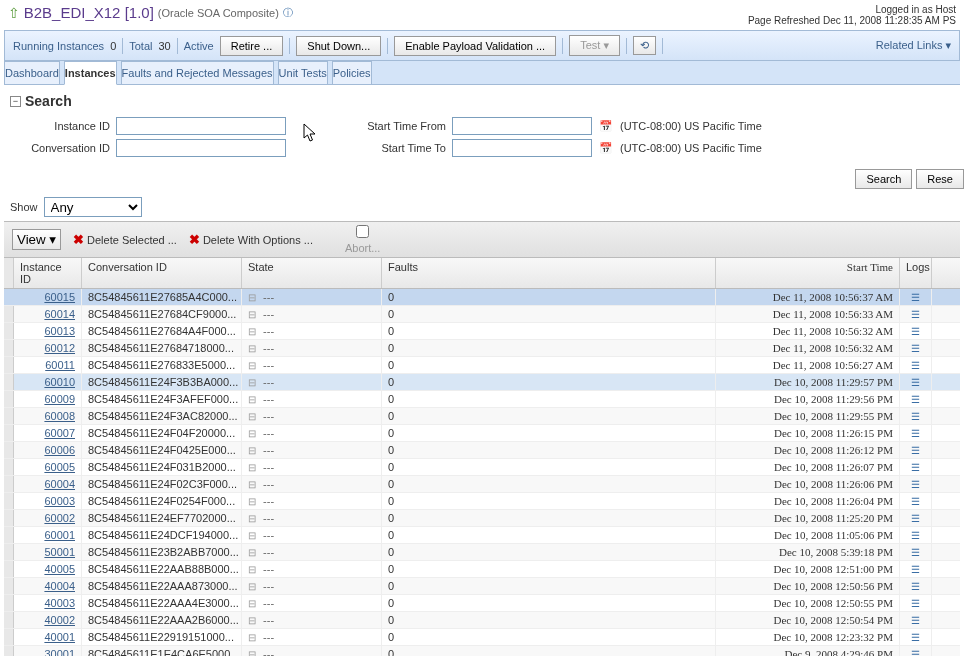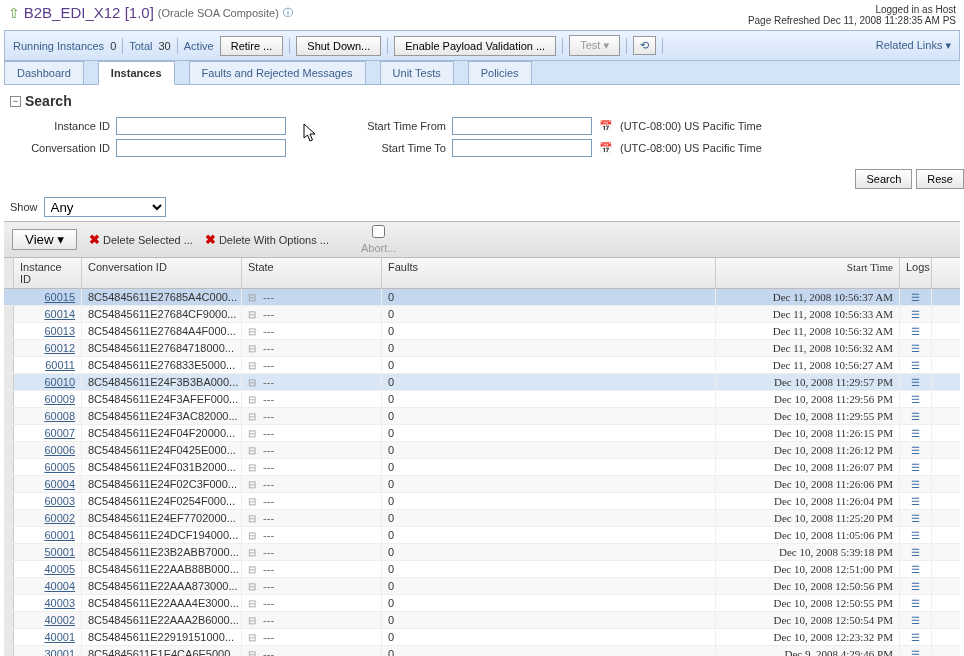--- a/index.html
+++ b/index.html
@@ -15,43 +15,43 @@
     
     .toolbar { background: linear-gradient(#ebf3ff, #d4e4f8); border: 1px solid #a2bad6; padding: 4px 8px; display: flex; align-items: center; gap: 6px; margin: 0 4px; }
     .toolbar-text { color: #3a5f8a; }
     .toolbar-divider { width: 1px; height: 16px; background: #a2bad6; }
     .btn { background: linear-gradient(#fff, #e8e8e8); border: 1px solid #999; padding: 3px 10px; font-size: 11px; cursor: pointer; }
     .btn.disabled { color: #999; }
     .btn-icon { background: linear-gradient(#fff, #e8e8e8); border: 1px solid #999; padding: 2px 6px; font-size: 11px; cursor: pointer; color: #3a5f8a; }
     .dropdown-link { color: #3a5f8a; cursor: pointer; }
     
     .tabs { display: flex; border-bottom: 1px solid #a2bad6; margin: 0 4px; background: #d4e4f8; }
-    .tab { padding: 5px 12px; border: 1px solid #a2bad6; border-bottom: none; margin-right: 14px; cursor: pointer; background: #e8f0fc; color: #3a5f8a; }
+    .tab { padding: 5px 0; border: 1px solid #a2bad6; border-bottom: none; margin-right: 4px; cursor: pointer; background: #e8f0fc; color: #3a5f8a; }
     .tab.active { background: #fff; font-weight: bold; color: #333; border-bottom: 1px solid #fff; margin-bottom: -1px; }
     
     .search-section { padding: 8px 10px; }
     .search-header { display: flex; align-items: center; gap: 4px; margin-bottom: 8px; }
     .collapse-icon { border: 1px solid #888; width: 11px; height: 11px; display: inline-flex; align-items: center; justify-content: center; font-size: 9px; line-height: 1; }
     .search-title { font-size: 14px; font-weight: bold; }
     .search-form { display: flex; gap: 60px; }
     .form-col { display: flex; flex-direction: column; gap: 4px; }
     .form-row { display: flex; align-items: center; gap: 6px; }
     .form-label { width: 100px; text-align: right; color: #333; }
     .form-input { border: 1px solid #7b9ebd; padding: 2px 4px; height: 18px; width: 170px; }
     .form-input-date { width: 140px; }
     .cal-icon { width: 16px; height: 16px; display: inline-flex; align-items: center; justify-content: center; }
     .tz-text { font-size: 11px; }
     
     .search-buttons { display: flex; justify-content: flex-end; gap: 4px; padding: 4px 0; }
     
     .show-row { padding: 4px 10px; display: flex; align-items: center; gap: 6px; }
-    .select { border: 1px solid #7b9ebd; padding: 1px 2px; height: 20px; width: 122px; background: #fff; }
+    .select { border: 1px solid #7b9ebd; padding: 1px 2px; height: 20px; width: 98px; background: #fff; }
     
     .grid-toolbar { background: linear-gradient(#f0f0f0, #e0e0e0); border-top: 1px solid #bbb; border-bottom: 1px solid #bbb; padding: 3px 8px; display: flex; align-items: center; gap: 12px; margin: 0 4px; }
-    .view-btn { background: linear-gradient(#fff, #e8e8e8); border: 1px solid #999; padding: 2px 12px; cursor: pointer; }
+    .view-btn { background: linear-gradient(#fff, #e8e8e8); border: 1px solid #999; padding: 2px 4px; cursor: pointer; }
     .x-icon { color: #c00; font-weight: bold; font-size: 13px; }
     .action-link { color: #333; cursor: pointer; }
     .checkbox-wrap { display: flex; gap: 4px; margin-left: 20px; color: #999; flex-direction: column; }
     
     .grid { margin: 0 4px; }
     .grid-header { display: flex; background: linear-gradient(#f8f8f8, #e8e8e8); border-bottom: 1px solid #bbb; }
     .grid-header .col { padding: 3px 6px; border-right: 1px solid #ccc; color: #333; font-weight: normal; }
     .grid-row { display: flex; border-bottom: 1px solid #eee; }
     .grid-row:nth-child(even) { background: #f8f8f8; }
     .grid-row.sel { background: #c4d7ef; align-items: center; }

